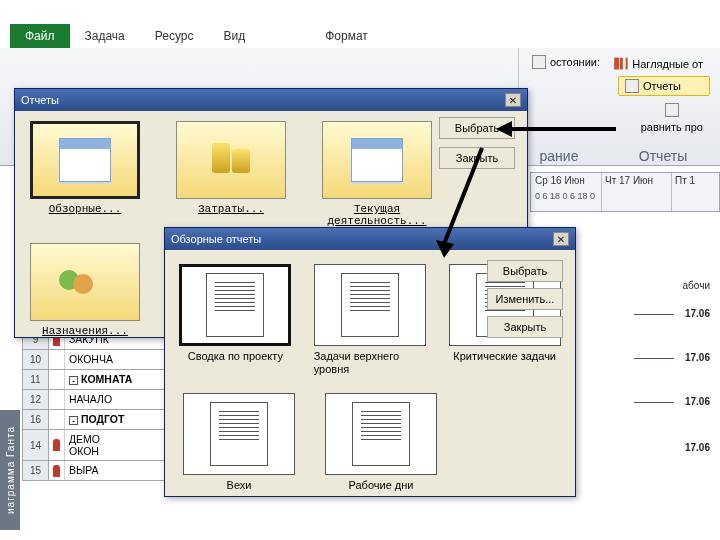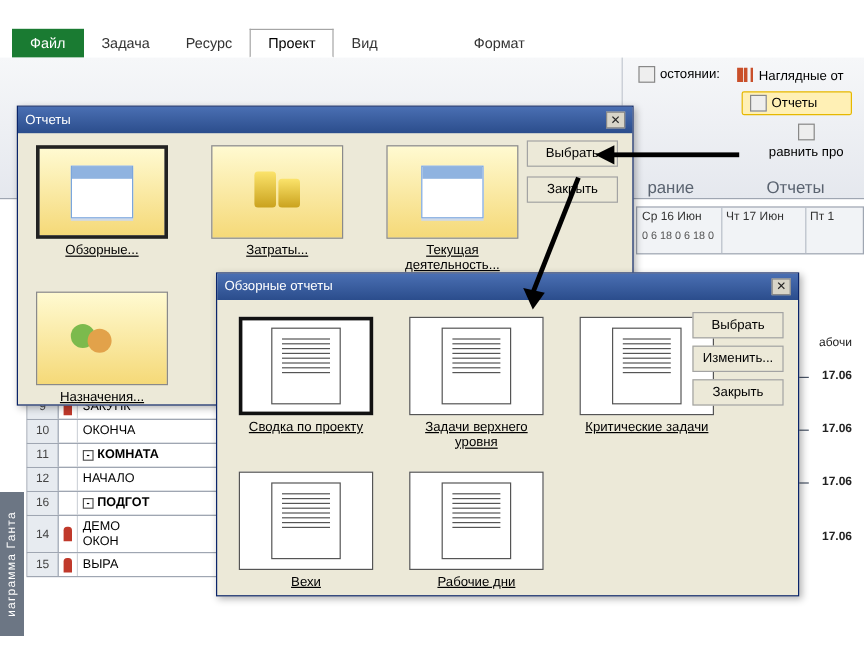--- a/index.html
+++ b/index.html
@@ -49,44 +49,44 @@
   .dlg { position:absolute; border:1px solid #0a246a; background:#ece9d8; box-shadow: 2px 2px 6px rgba(0,0,0,.3); }
   .dlg-title { height:22px; background: linear-gradient(#4a6fb3,#2b4d8c); color:#fff; font-size:11px; padding:4px 6px; display:flex; align-items:center; }
   .dlg-title .close { margin-left:auto; width:16px; height:14px; background:#d8d5c8; border:1px solid #888; display:flex; align-items:center; justify-content:center; font-size:10px; color:#222; cursor:pointer; }
 
   .dlg1 { top:88px; left:14px; width:514px; height:250px; }
   .dlg1-body { padding:10px; position:relative; }
   .report-grid { display:flex; gap:26px; }
   .report-item { width:120px; display:flex; flex-direction:column; align-items:center; gap:4px; }
   .report-item .frame { width:110px; height:78px; border:1px solid #8a8a8a; background: linear-gradient(#fffad1,#f5d978); display:flex; align-items:center; justify-content:center; }
   .report-item.selected .frame { border:3px solid #222; }
-  .report-item .lbl { font-size:11px; text-decoration: underline; text-decoration-style: solid; }
+  .report-item .lbl { font-size:11px; text-decoration: underline; text-decoration-style: solid; font-family: Liberation Mono, monospace; }
   .report-grid.row2 { margin-top:16px; }
 
   
   .pic-cal { width:52px; height:44px; background:#fff; border:1px solid #7aa6de; box-shadow: 0 2px 0 #cfd9e6; }
   .pic-cal::before{content:""; display:block; height:10px; background:#8fb3e0;}
   .pic-coins { width:46px; height:42px; position:relative; }
   .pic-coins::before{content:""; position:absolute; left:4px; top:4px; width:18px; height:30px; background:linear-gradient(#fbe36b,#caa21e); border-radius:3px;}
   .pic-coins::after{content:""; position:absolute; right:4px; top:10px; width:18px; height:24px; background:linear-gradient(#fbe36b,#caa21e); border-radius:3px;}
   .pic-people { width:56px; height:44px; position:relative; }
   .pic-people::before{content:""; position:absolute; left:2px; top:10px; width:20px; height:20px; border-radius:50%; background:#7cba4d;}
   .pic-people::after{content:""; position:absolute; left:16px; top:14px; width:20px; height:20px; border-radius:50%; background:#e2a24a;}
 
   .dlg1-btns { position:absolute; right:12px; top:6px; display:flex; flex-direction:column; gap:8px; }
   .winbtn { width:76px; height:22px; background:#ece9d8; border:1px solid #a3a3a3; font-size:11px; cursor:pointer; }
 
   
-  .dlg2 { top:227px; left:180px; width:486px; height:270px; }
+  .dlg2 { top:227px; left:164px; width:412px; height:270px; }
   .dlg2-body { padding:14px; position:relative; }
   .ovgrid { display:flex; gap:22px; }
   .ovitem { width:120px; display:flex; flex-direction:column; align-items:center; gap:4px; }
   .ovitem .frame { width:112px; height:82px; border:1px solid #555; background:#fff; display:flex; align-items:center; justify-content:center; }
   .ovitem.selected .frame { border:3px solid #111; }
-  .ovitem .lbl { font-size:11px; text-align:center; line-height:1.15;text-decoration:underline; }
+  .ovitem .lbl { font-size:11px; line-height:1.15; }
   .doc-icon { width:58px; height:64px; border:1px solid #555; background:#fff; position:relative; }
   .doc-icon::before{content:""; position:absolute; top:8px; left:8px; right:8px; height:1px; background:#555; box-shadow:0 4px 0 #555,0 8px 0 #555,0 12px 0 #555,0 16px 0 #555,0 20px 0 #555,0 24px 0 #555,0 28px 0 #555; }
   .ovgrid.row2 { margin-top:18px; }
   .dlg2-btns { position:absolute; right:12px; top:10px; display:flex; flex-direction:column; gap:6px; }
 
   
   .arrow { position:absolute; pointer-events:none; }
   .arrow-h { top:122px; left:496px; width:120px; height:12px; }
   .arrow-h .shaft { position:absolute; left:14px; right:0; top:5px; height:4px; background:#000; }
   .arrow-h .head { position:absolute; left:0; top:-1px; width:0; height:0; border-right:16px solid #000; border-top:8px solid transparent; border-bottom:8px solid transparent; }
@@ -94,21 +94,20 @@
   .arrow-d { top:148px; left:438px; width:60px; height:110px; }
   .arrow-d svg { width:100%; height:100%; overflow:visible; }
 </style>
 </head>
 <body>
 
 <div class="ribbon-tabs">
   <div class="ribbon-tab file">Файл</div>
   <div class="ribbon-tab inactive">Задача</div>
   <div class="ribbon-tab inactive">Ресурс</div>
-  <div class="ribbon-tab active">Проект</div>
   <div class="ribbon-tab inactive">Вид</div>
   <div class="ribbon-tab inactive" style="margin-left:50px">Формат</div>
 </div>
 
 <div class="ribbon-area"></div>
 
 <div class="ribbon-group">
   <div class="ribbon-small-btn" style="margin-top:4px">
     <span class="icon-square"></span>
     <span>остоянии:</span>

